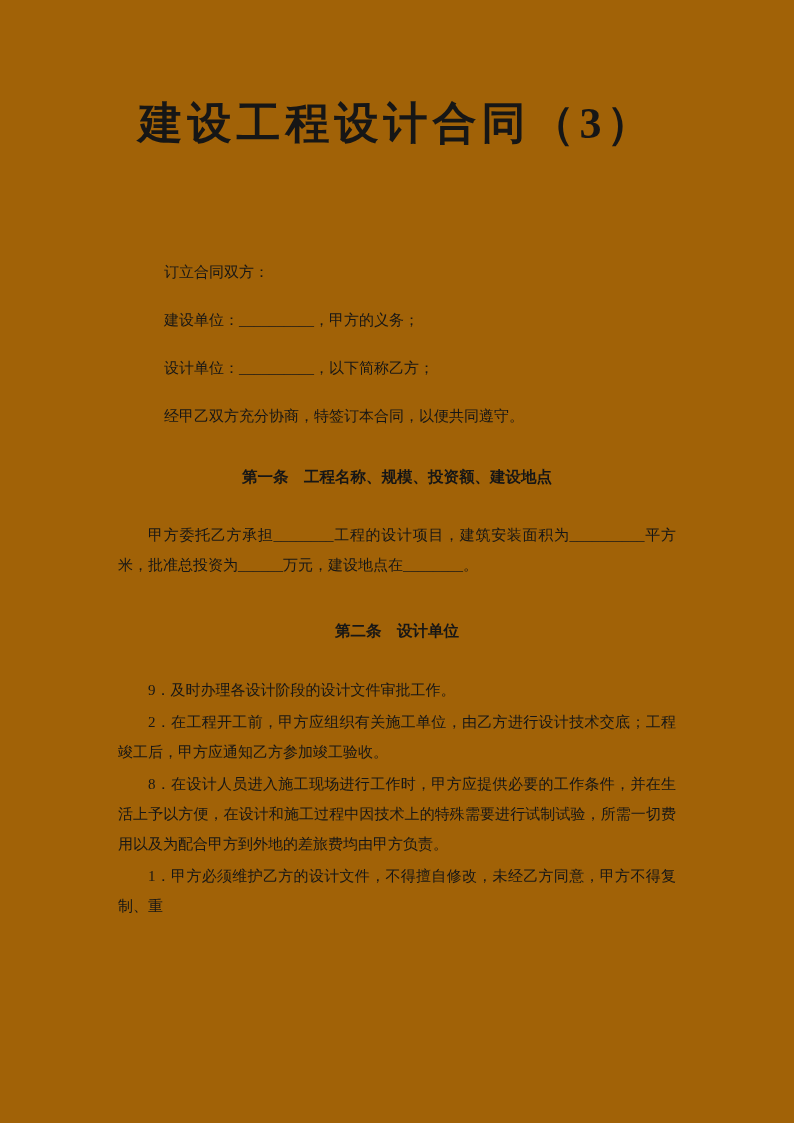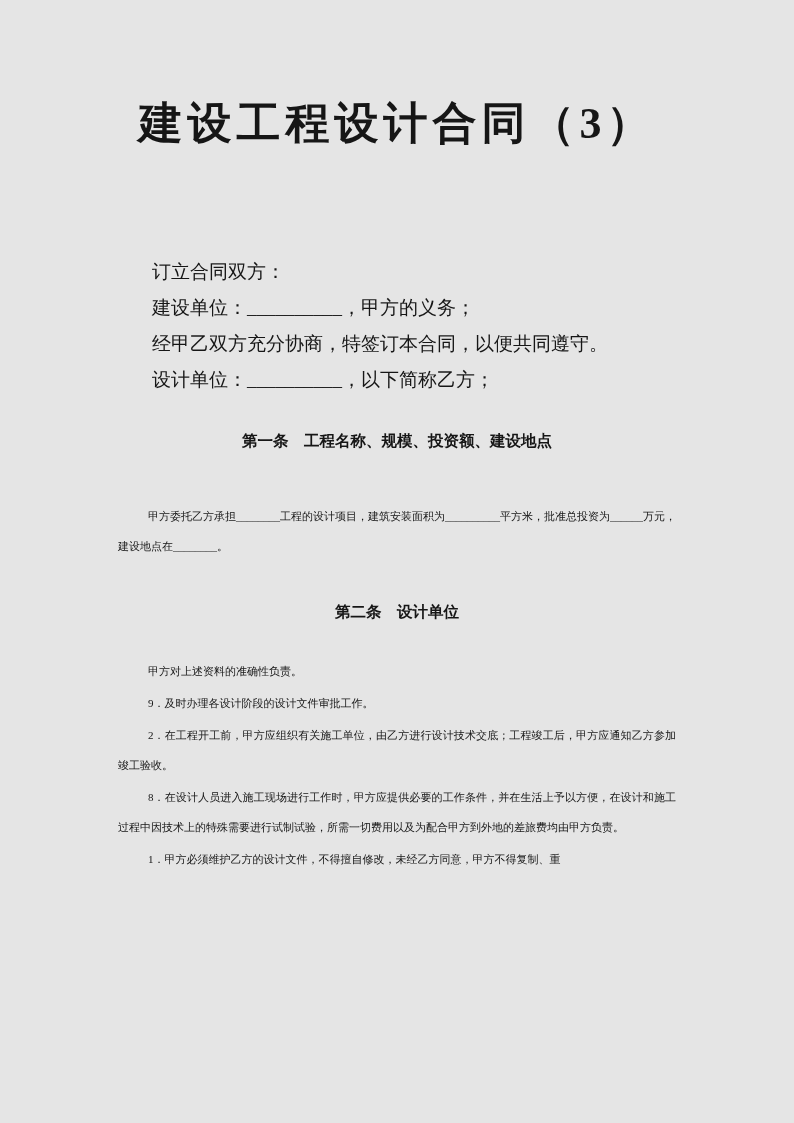--- a/index.html
+++ b/index.html
@@ -28,68 +28,67 @@
     line-height: 64px;
     font-weight: 700;
     text-align: center;
     letter-spacing: 5px;
     white-space: nowrap;
   }
   .intro {
     margin-top: 100px;
   }
   .intro .line {
-    margin: 4px;
-    font-size: 19px;
+    margin: 16px;
+    font-size: 15px;
     line-height: 32px;
     text-indent: 30px;
   }
   .sec-heading {
     font-size: 15.5px;
     font-weight: 700;
     text-align: center;
     line-height: 32px;
   }
   .sec-heading.sec1 {
-    margin: 29px 0 44px 0;
+    margin: 29px 0 27px 0;
   }
   .sec-heading.sec2 {
     margin: 35px 0 28px 0;
   }
   .para {
     margin: 0 0 2px 0;
-    font-size: 11px;
+    font-size: 15px;
     line-height: 30px;
     text-indent: 30px;
     text-align: justify;
     word-break: break-all;
   }
   .sec1-para {
     margin-bottom: 0;
   }
 </style>
 </head>
 <body>
 
-<div class="page" style="background: #e5e5e5; color: rgb(22, 22, 22); font-family: Liberation Serif, serif;">
+<div class="page" style="background: #a16207; color: rgb(22, 22, 22); font-family: Liberation Serif, serif;">
 
   <h1 class="doc-title">建设工程设计合同（3）</h1>
 
   <div class="intro">
     <p class="line">订立合同双方：</p>
     <p class="line">建设单位：__________，甲方的义务；</p>
+    <p class="line">设计单位：__________，以下简称乙方；</p>
     <p class="line">经甲乙双方充分协商，特签订本合同，以便共同遵守。</p>
-    <p class="line">设计单位：__________，以下简称乙方；</p>
   </div>
 
   <h2 class="sec-heading sec1">第一条　工程名称、规模、投资额、建设地点</h2>
 
   <p class="para sec1-para">甲方委托乙方承担________工程的设计项目，建筑安装面积为__________平方米，批准总投资为______万元，建设地点在________。</p>
 
   <h2 class="sec-heading sec2">第二条　设计单位</h2>
 
-  <p class="para">甲方对上述资料的准确性负责。</p>
   <p class="para">9．及时办理各设计阶段的设计文件审批工作。</p>
   <p class="para">2．在工程开工前，甲方应组织有关施工单位，由乙方进行设计技术交底；工程竣工后，甲方应通知乙方参加竣工验收。</p>
   <p class="para">8．在设计人员进入施工现场进行工作时，甲方应提供必要的工作条件，并在生活上予以方便，在设计和施工过程中因技术上的特殊需要进行试制试验，所需一切费用以及为配合甲方到外地的差旅费均由甲方负责。</p>
   <p class="para">1．甲方必须维护乙方的设计文件，不得擅自修改，未经乙方同意，甲方不得复制、重</p>
 
 </div>
 
 </body></html>

